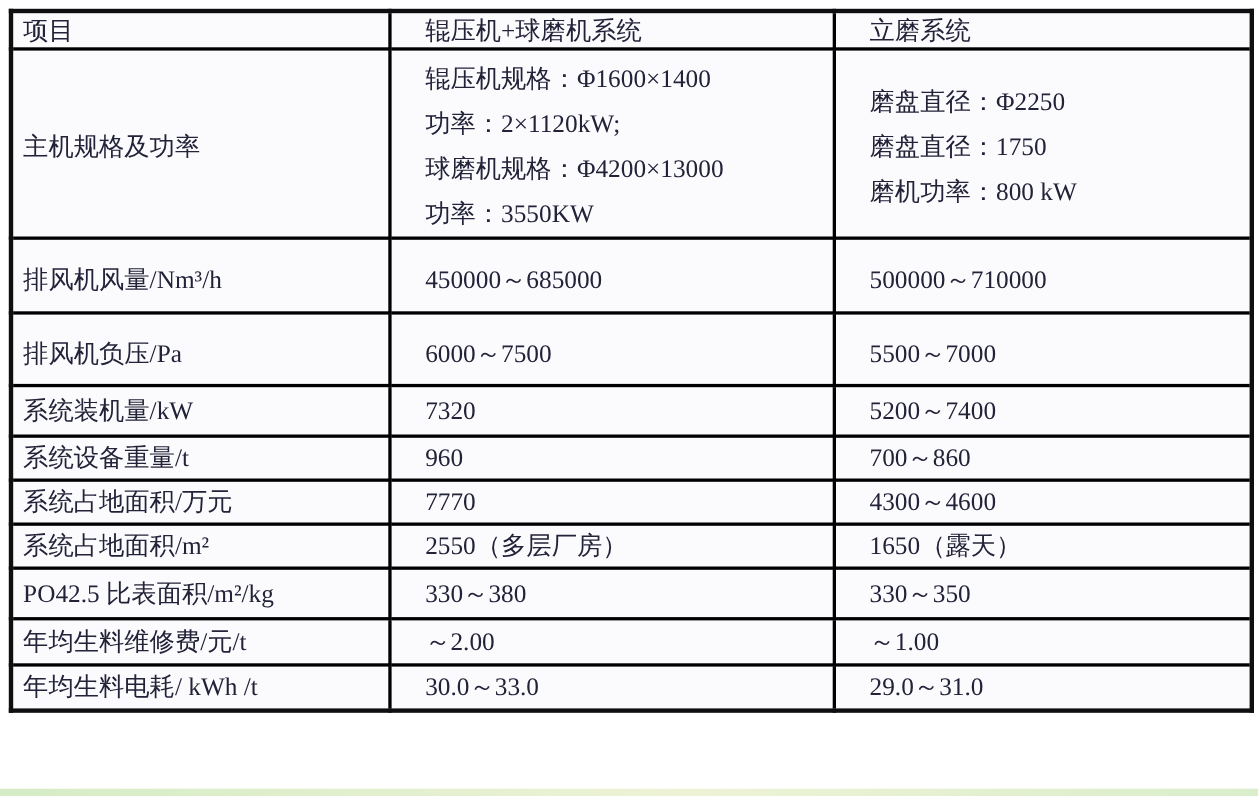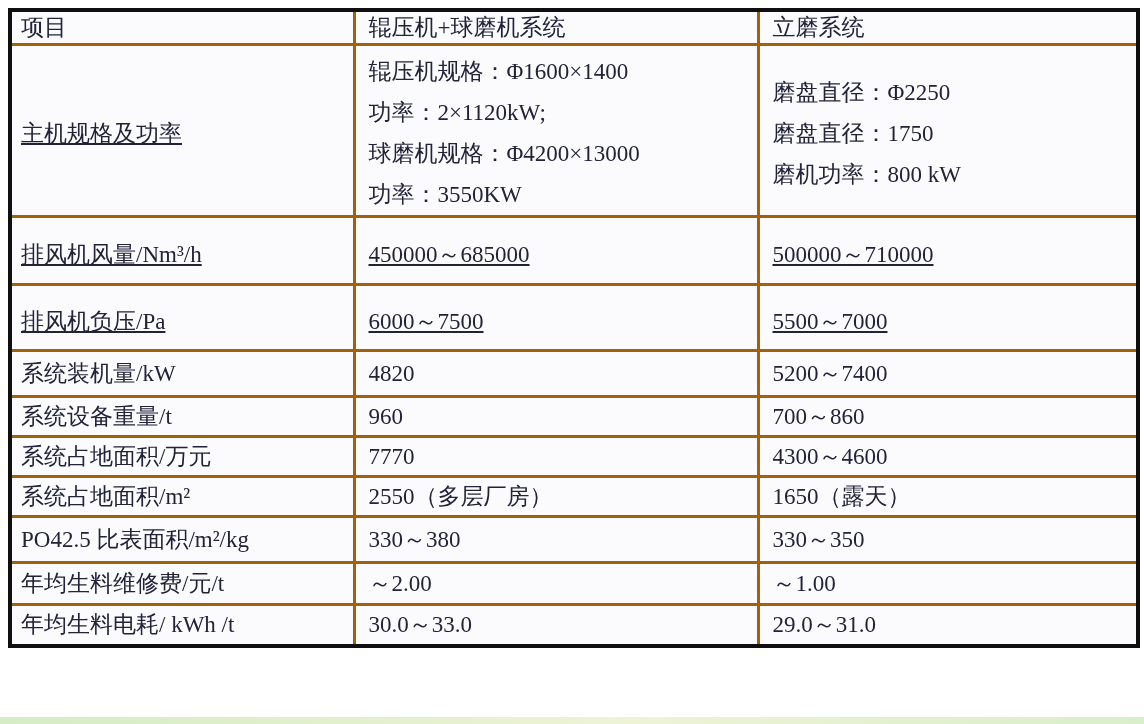--- a/index.html
+++ b/index.html
@@ -26,51 +26,51 @@
   }
   table.spec-table {
     border-collapse: collapse;
     table-layout: fixed;
     margin: 8px 0 0 8px;
     width: 1128px;
     background: #fbfbfe;
     border: 4px solid #0f0f12;
   }
   .spec-table th, .spec-table td {
-    border: 3px solid #a16207;
+    border: 3px solid #000000;
     color: #222238;
     font-size: 23px;
     font-weight: normal;
     text-align: left;
     padding: 0 6px 0 9px;
     vertical-align: middle;
     overflow: hidden;
     white-space: nowrap;
   }
-  .spec-table .c2, .spec-table .c3 { padding-left: 13px; }
+  .spec-table .c2, .spec-table .c3 { padding-left: 31px; }
   .spec-table col.col1 { width: 344px; }
   .spec-table col.col2 { width: 404px; }
   .spec-table col.col3 { width: 380px; }
 
   tr.h-head { height: 34px; }
   tr.h-r0  { height: 166px; }
   tr.h-r1  { height: 68px; }
   tr.h-r2  { height: 66px; }
   tr.h-r3  { height: 46px; }
   tr.h-r4  { height: 40px; margin-top: 20px; }
   tr.h-r5  { height: 40px; }
   tr.h-r6  { height: 40px; }
   tr.h-r7  { height: 41px; }
   tr.h-r8  { height: 46px; }
   tr.h-r9  { height: 42px; }
   tr.h-r10 { height: 41px; }
   tr.h-r11 { height: 38px; }
 
   .v-top { vertical-align: top; }
-  .v-top.pad { padding-top: 7px; text-decoration: underline; }
+  .v-top.pad { padding-top: 7px; }
   .multiline div { line-height: 41px; }
   tr.h-r0 td.v-top { padding-top: 5px; }
 </style>
 </head>
 <body>
 
 <div class="page">
   <table class="spec-table">
     <colgroup>
       <col class="col1">
@@ -104,21 +104,21 @@
         <td class="c2 v-top pad">450000～685000</td>
         <td class="c3 v-top pad">500000～710000</td>
       </tr>
       <tr class="h-r2">
         <td class="c1 v-top pad">排风机负压/Pa</td>
         <td class="c2 v-top pad">6000～7500</td>
         <td class="c3 v-top pad">5500～7000</td>
       </tr>
       <tr class="h-r3">
         <td class="c1">系统装机量/kW</td>
-        <td class="c2">4820</td>
+        <td class="c2">7320</td>
         <td class="c3">5200～7400</td>
       </tr>
       <tr class="h-r4">
         <td class="c1">系统设备重量/t</td>
         <td class="c2">960</td>
         <td class="c3">700～860</td>
       </tr>
       <tr class="h-r5">
         <td class="c1">系统占地面积/万元</td>
         <td class="c2">7770</td>

